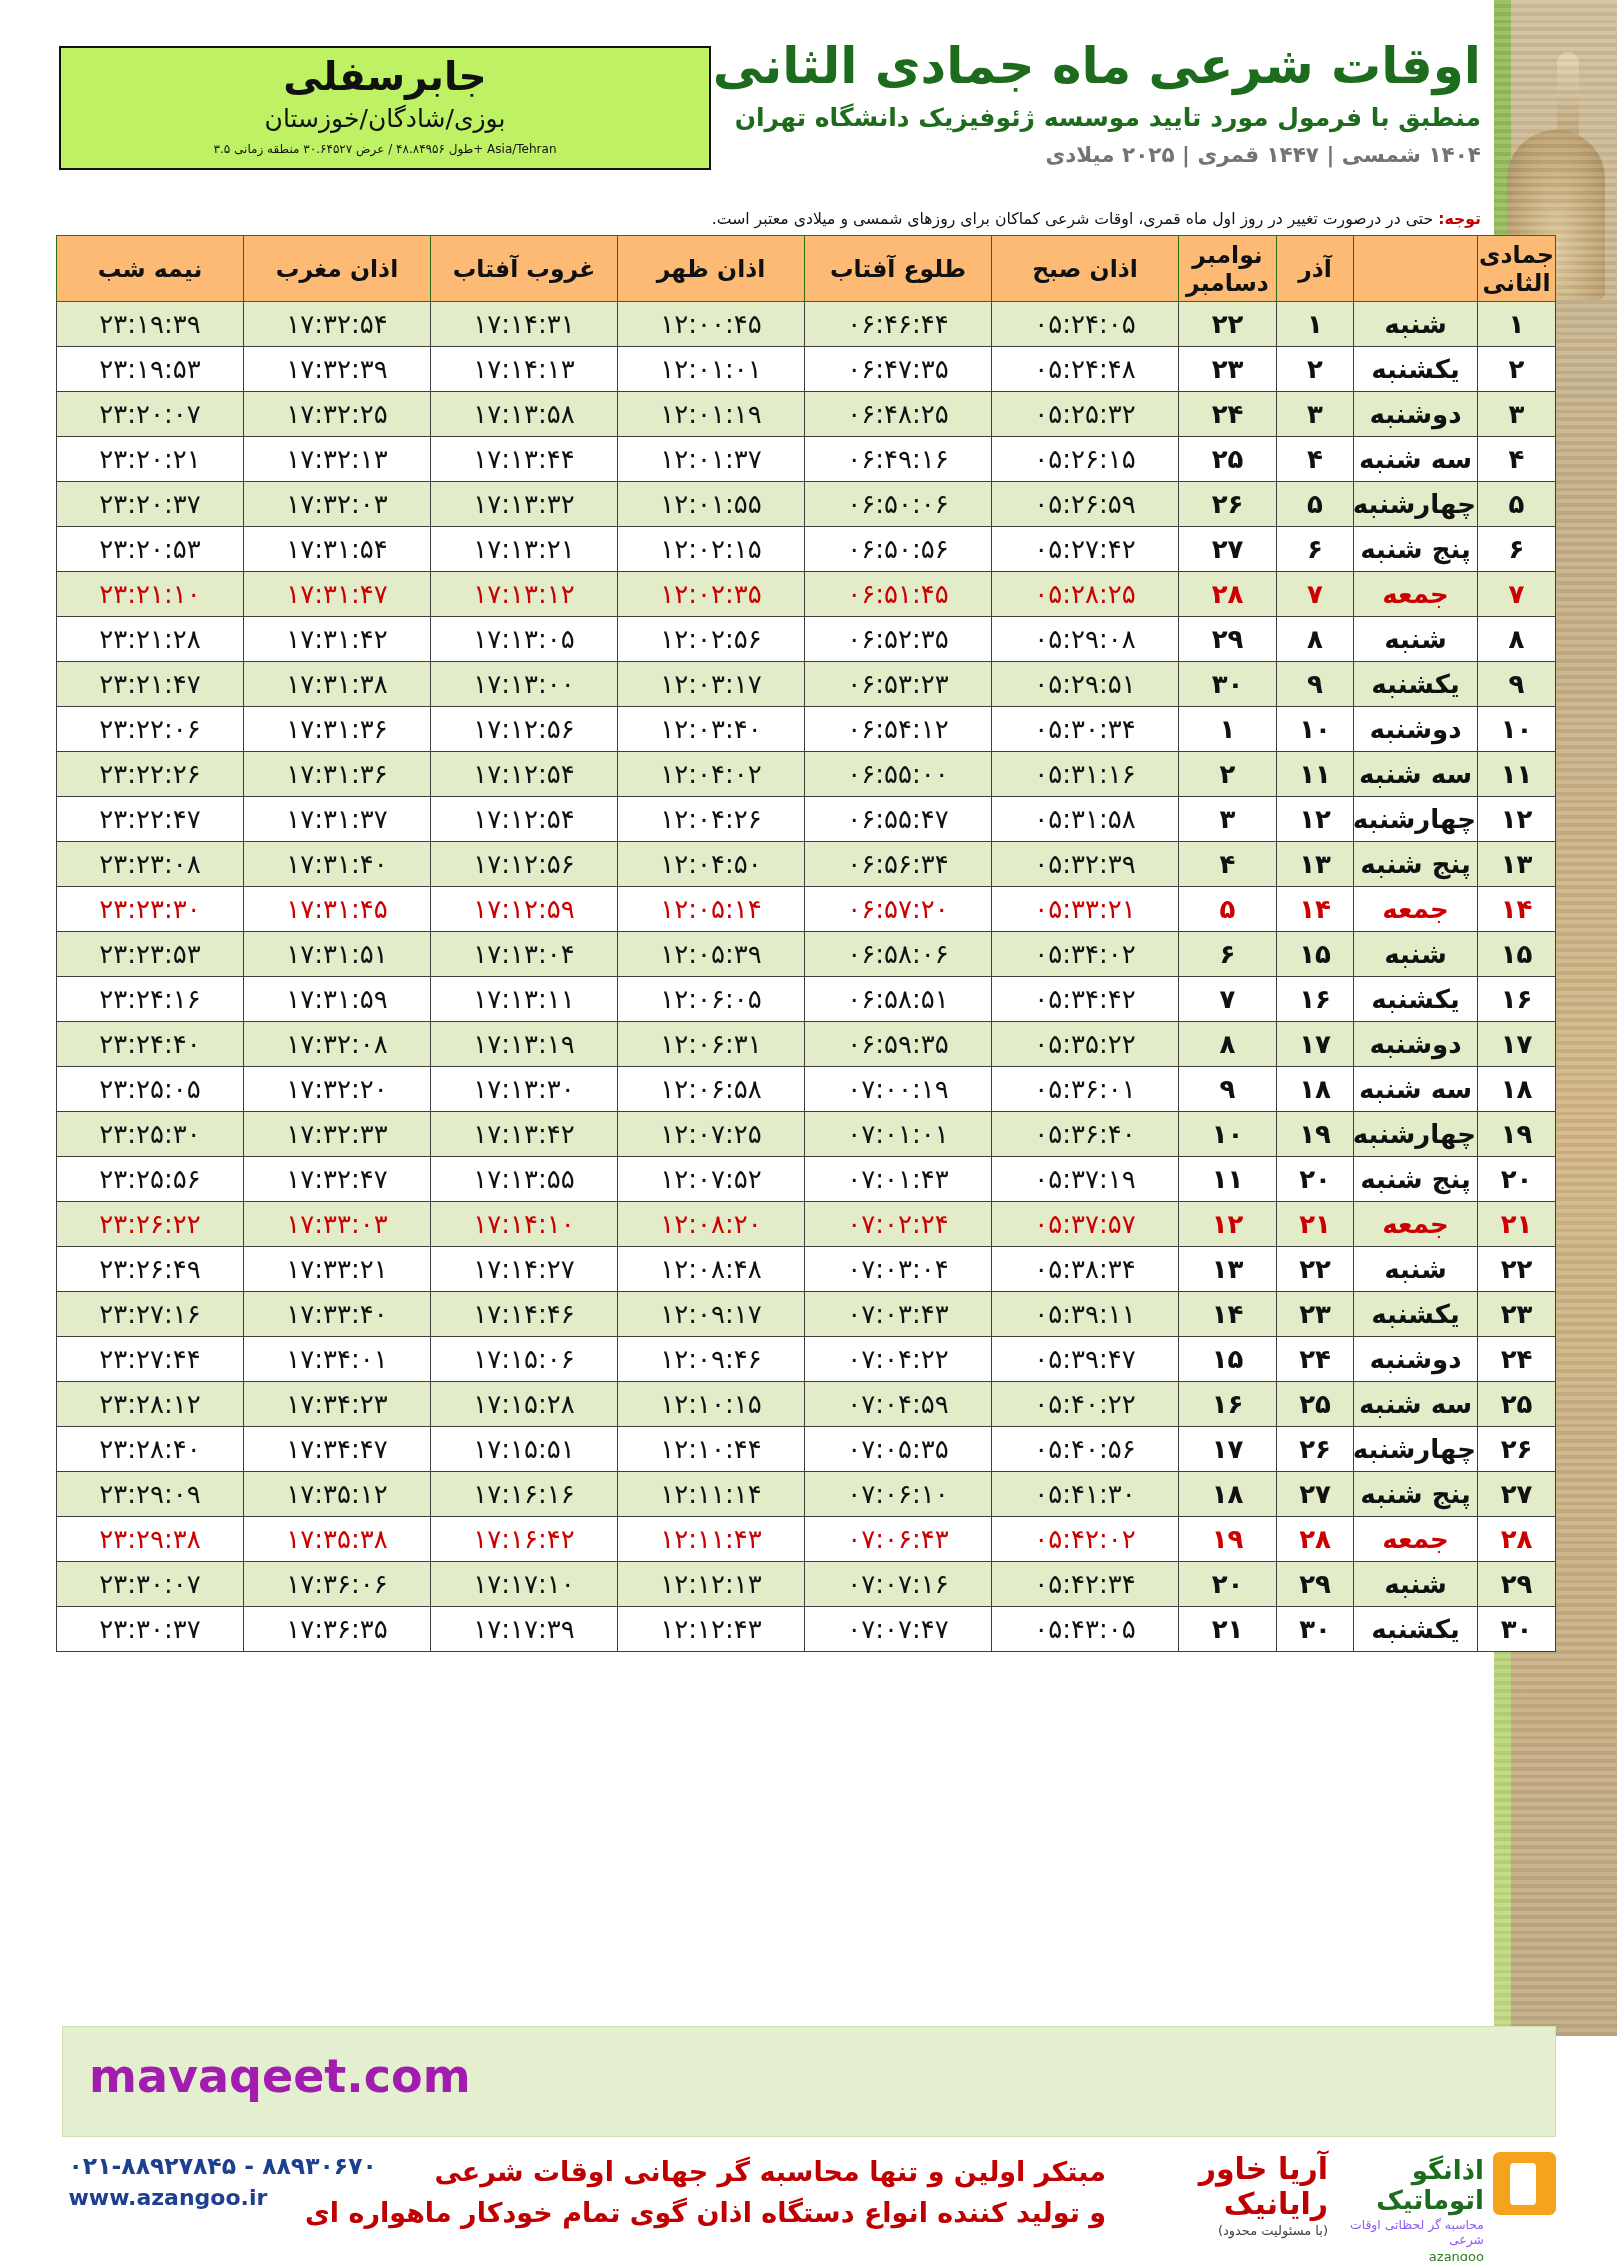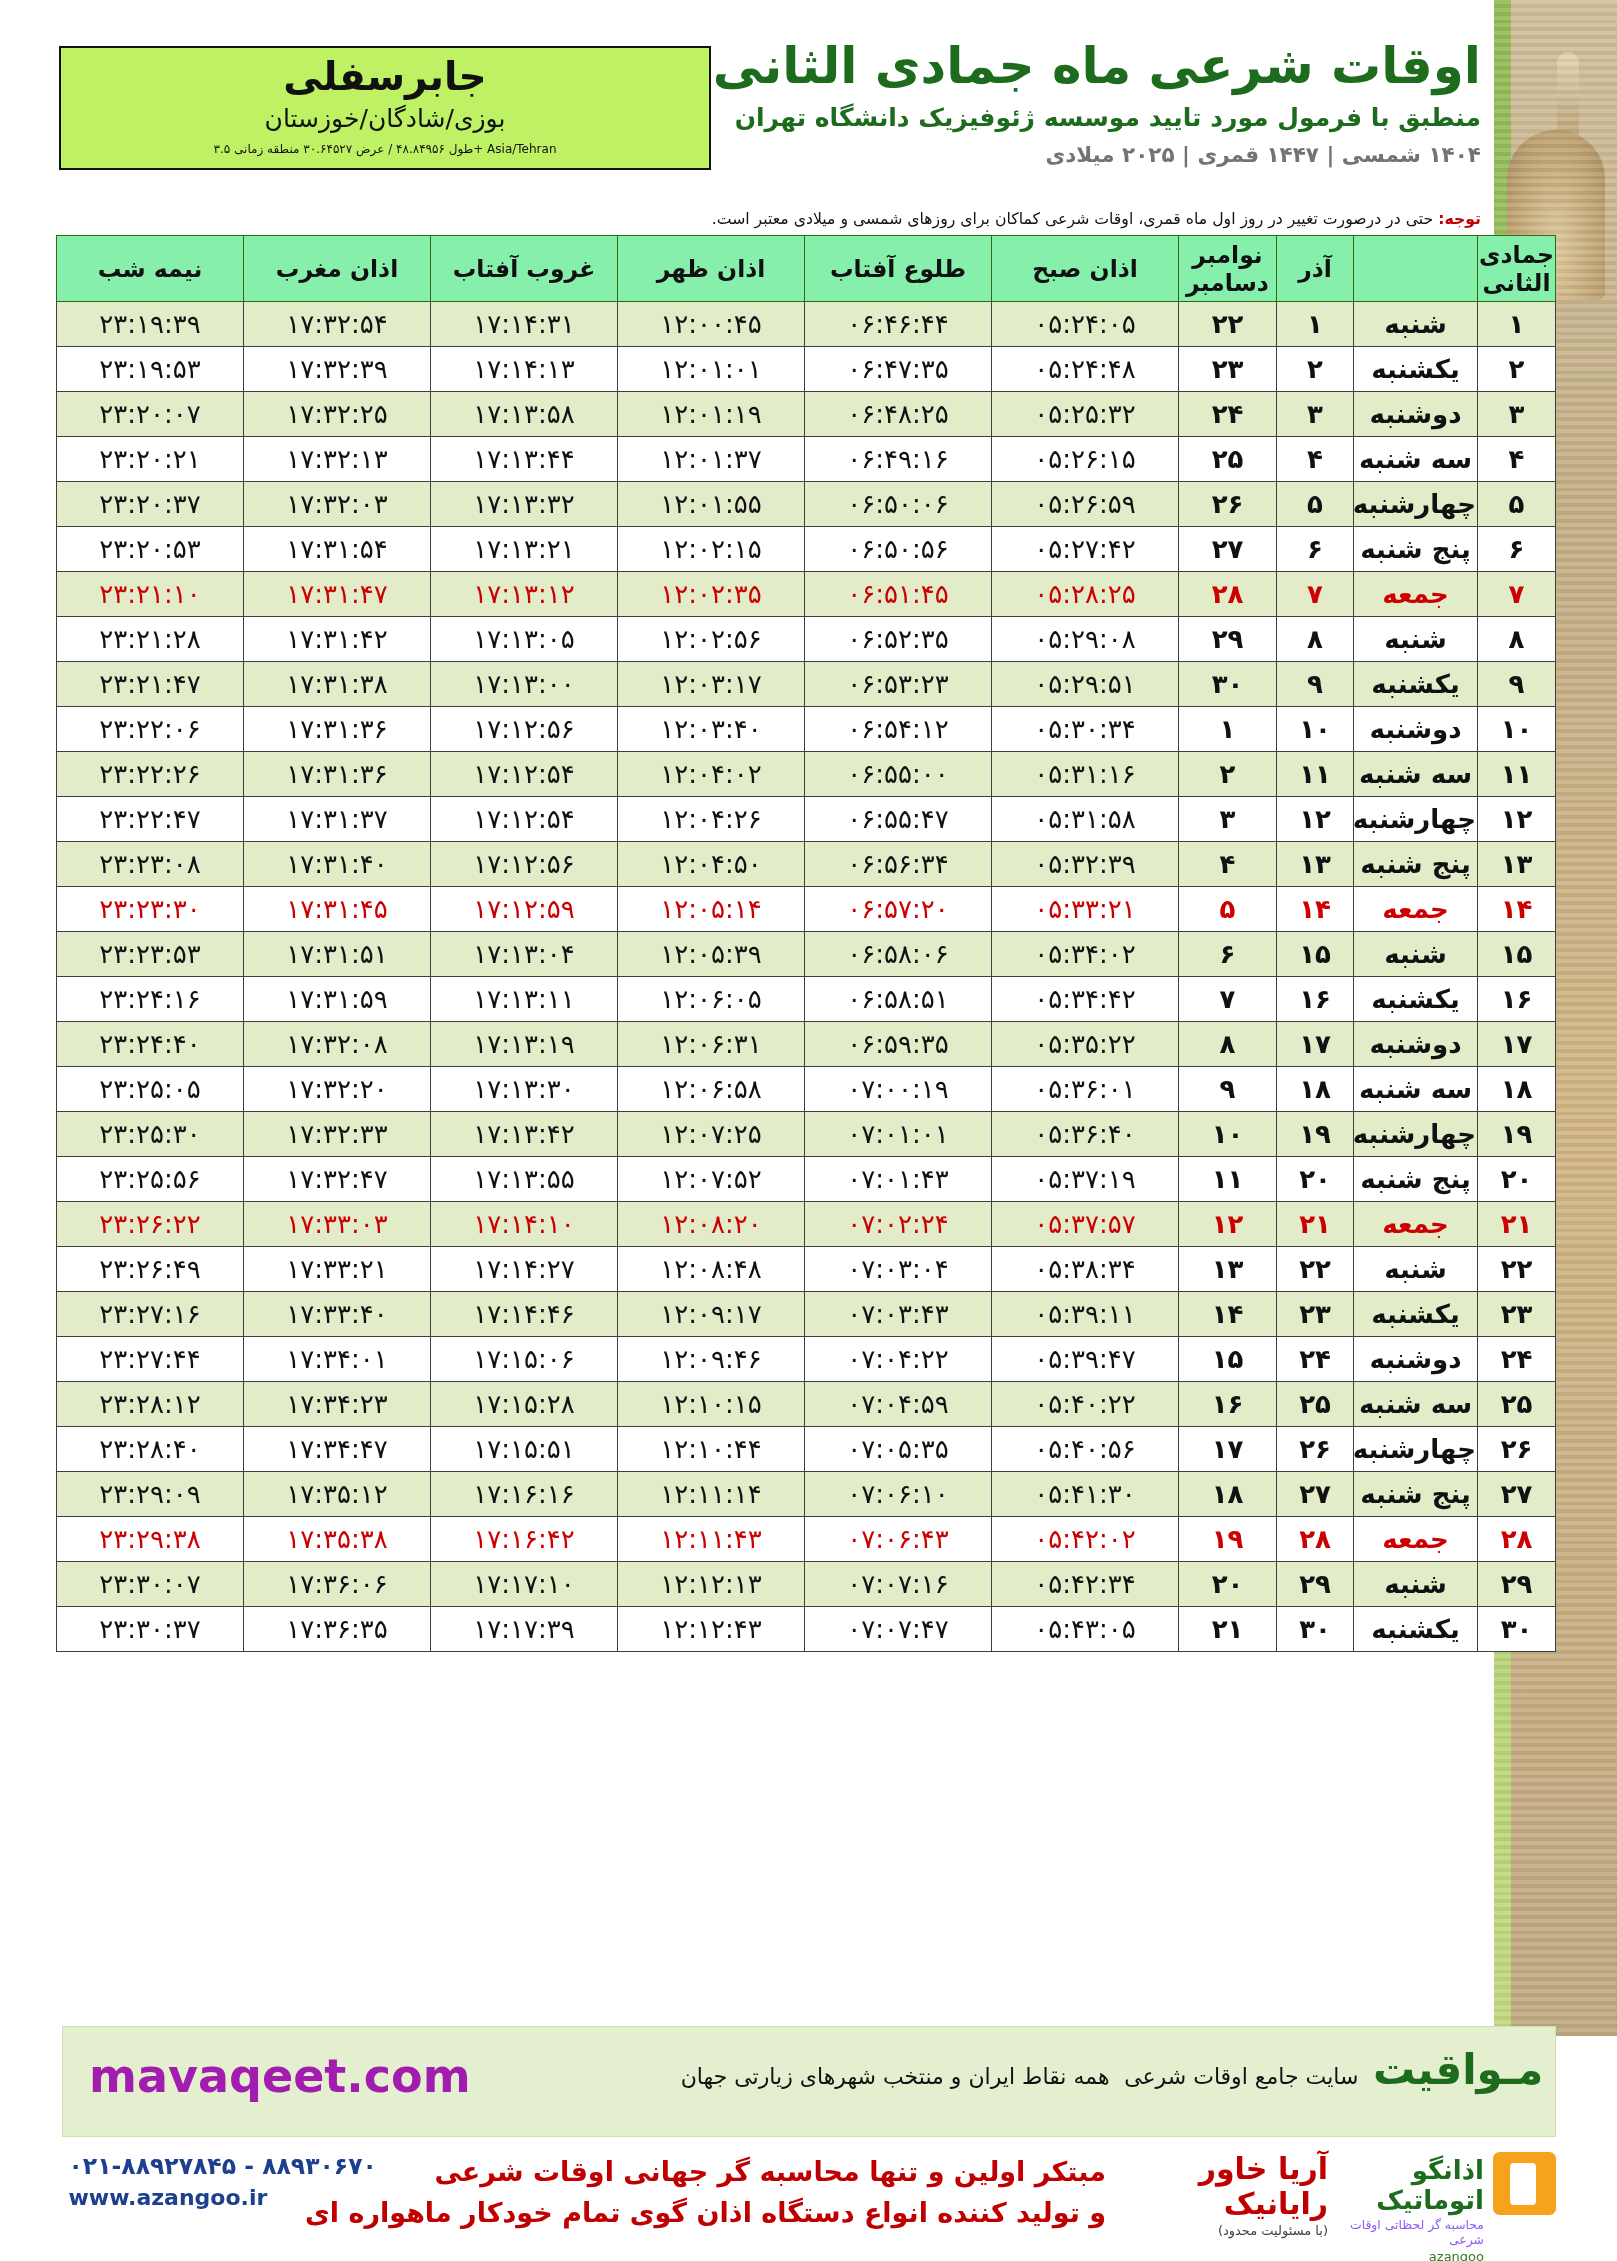--- a/index.html
+++ b/index.html
@@ -70,21 +70,21 @@
     position:absolute;top:235px;right:62px;left:62px;
     border-collapse:collapse;width:1494px;table-layout:fixed;
     direction:rtl;
   }
   table.times th,table.times td{
     border:1.3px solid #3f3f3f;text-align:center;vertical-align:middle;
     font-size:26px;color:#111;height:42px;
     font-family:"DejaVu Sans","Liberation Sans",sans-serif;
   }
   table.times thead th{
-    background:#86efac;color:#111;font-weight:bold;font-size:23.5px;height:63px;
+    background:#fdba74;color:#111;font-weight:bold;font-size:23.5px;height:63px;
     border-color:#2f6b10;
   }
   thead th.small{font-size:17px;}
   tbody tr:nth-child(odd) td{background:#e2ecc9;}
   tbody tr:nth-child(even) td{background:#ffffff;}
   td.num,td.day,td.hijri,td.greg{font-weight:bold;}
   td.num{font-size:29px;}
   tr.friday td{color:#cc0000;}
   tr.friday td.num,tr.friday td.day{color:#cc0000;font-weight:bold;}
 
@@ -562,25 +562,20 @@
           <td class="t">۱۲:۱۲:۴۳</td>
           <td class="t">۱۷:۱۷:۳۹</td>
           <td class="t">۱۷:۳۶:۳۵</td>
           <td class="t">۲۳:۳۰:۳۷</td>
         </tr>
       </tbody>
   </table>
 
   <div class="footer">
     <div class="footer-green">
-      <div class="brand-right">
-        <span>مـواقیت</span>
-        <span class="thin">سایت جامع اوقات شرعی</span>
-        <span class="thin">همه نقاط ایران و منتخب شهرهای زیارتی جهان</span>
-      </div>
       <div class="site">mavaqeet.com</div>
     </div>
 
     <div class="footer-bottom">
       <div class="phones">
         <div>۰۲۱-۸۸۹۲۷۸۴۵ - ۸۸۹۳۰۶۷۰</div>
         <div class="web">www.azangoo.ir</div>
       </div>
 
       <div class="red-text">

